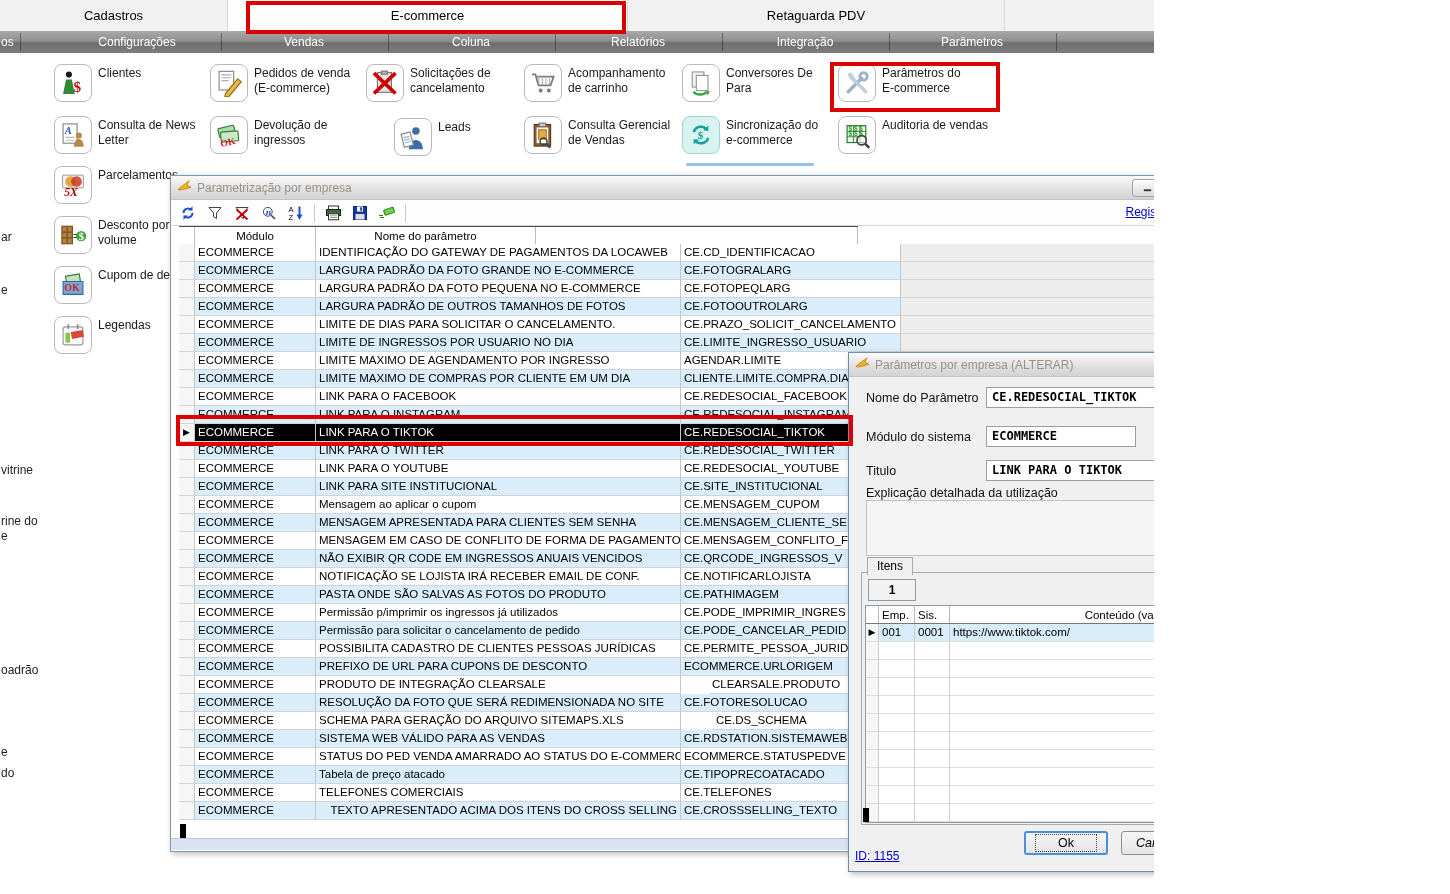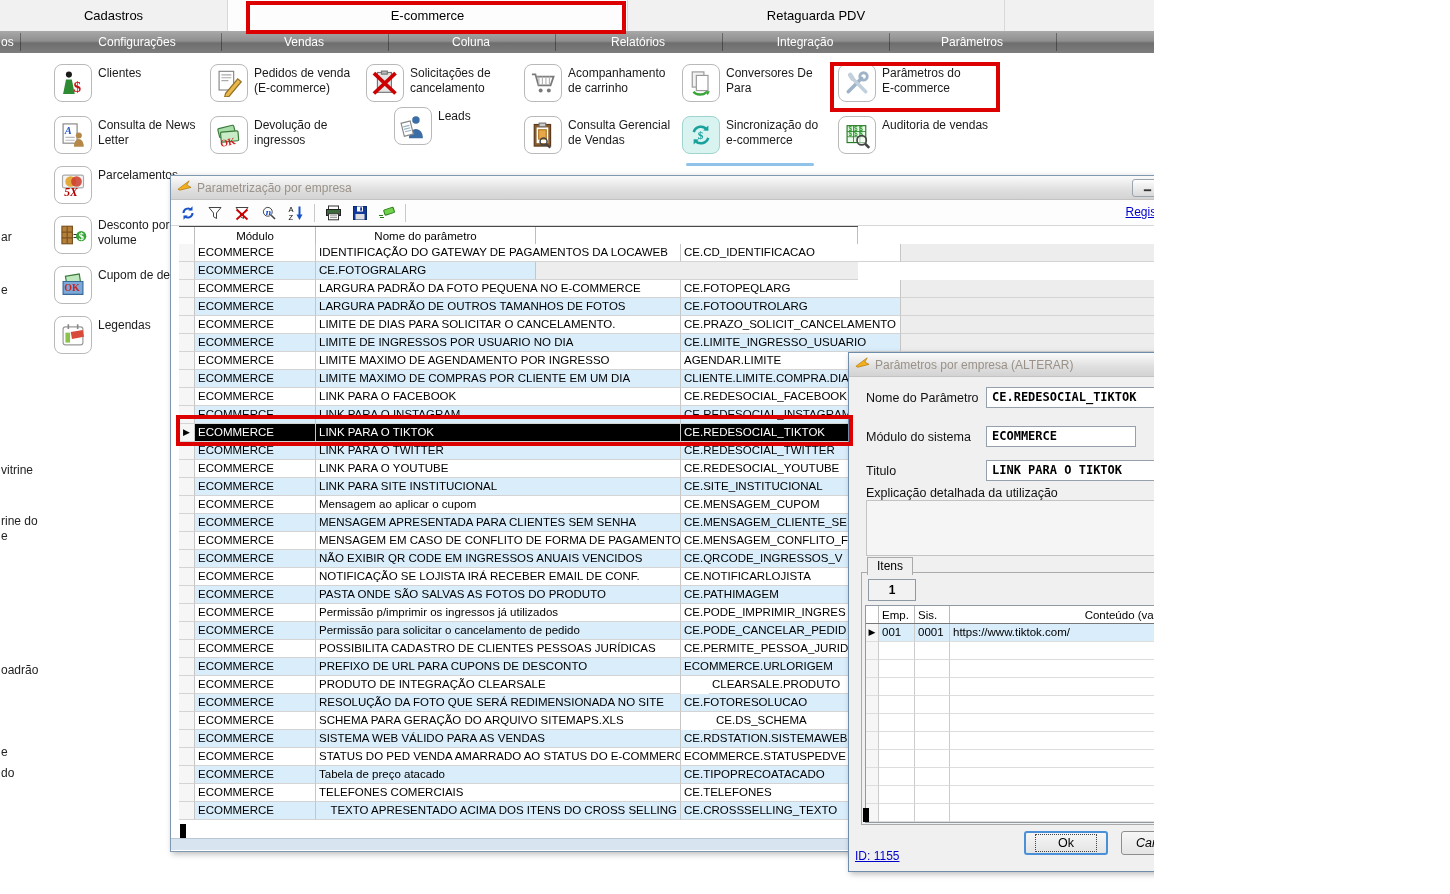--- a/index.html
+++ b/index.html
@@ -206,21 +206,21 @@
         <span class="ricon">
           <svg width="28" height="28" viewBox="0 0 24 24">
             <rect x="3" y="5" width="14" height="8" rx="1" fill="#a8dca8" stroke="#3a7a3a" transform="rotate(-14 10 9)"></rect>
             <rect x="5" y="9" width="15" height="8.5" rx="1" fill="#c8ecc8" stroke="#3a7a3a" transform="rotate(-5 12.5 13)"></rect>
             <text x="4.5" y="21.5" font-size="8.5" font-weight="bold" fill="#cc2222" transform="rotate(-12 9 19)" font-family="Liberation Serif,serif">OK</text>
           </svg>
         </span>
         <span class="rlabel">Devolução de
 ingressos</span>
       </div>
-      <div class="ritem" style="left: 366px; top: 54px; padding-left: 28px;">
+      <div class="ritem" style="left: 366px; top: 65px; padding-left: 28px;">
         <span class="ricon">
           <svg width="28" height="28" viewBox="0 0 24 24">
             <circle cx="14.5" cy="6.8" r="3.2" fill="#3c6ea5"></circle>
             <path d="M8.5 22.5c0-5 2.7-8 6-8s6 3 6 8z" fill="#3c6ea5"></path>
             <rect x="3" y="8.5" width="8" height="11.5" fill="#fff" stroke="#888" transform="rotate(-14 7 14)"></rect>
             <path d="M4 12h5.5M4.2 14.2h5.5M4.5 16.4h5.5" stroke="#9ab0c4" transform="rotate(-14 7 14)"></path>
           </svg>
         </span>
         <span class="rlabel">Leads</span>
       </div>
@@ -417,20 +417,21 @@
         <div class="tr">
           <div class="td selc" style="width: 16px;"></div>
           <div class="td data" style="width: 121px;">ECOMMERCE</div>
           <div class="td data" style="width: 365px;">IDENTIFICAÇÃO DO GATEWAY DE PAGAMENTOS DA LOCAWEB</div>
           <div class="td data" style="width: 220px;">CE.CD_IDENTIFICACAO</div>
           <div class="td fill" style="width: 322px;"></div>
         </div>
         <div class="tr">
           <div class="td selc" style="width: 16px;"></div>
           <div class="td data" style="width: 121px;">ECOMMERCE</div>
+          <div class="td data" style="width: 365px;">LARGURA PADRÃO DA FOTO GRANDE NO E-COMMERCE</div>
           <div class="td data" style="width: 220px;">CE.FOTOGRALARG</div>
           <div class="td fill" style="width: 322px;"></div>
         </div>
         <div class="tr">
           <div class="td selc" style="width: 16px;"></div>
           <div class="td data" style="width: 121px;">ECOMMERCE</div>
           <div class="td data" style="width: 365px;">LARGURA PADRÃO DA FOTO PEQUENA NO E-COMMERCE</div>
           <div class="td data" style="width: 220px;">CE.FOTOPEQLARG</div>
           <div class="td fill" style="width: 322px;"></div>
         </div>

